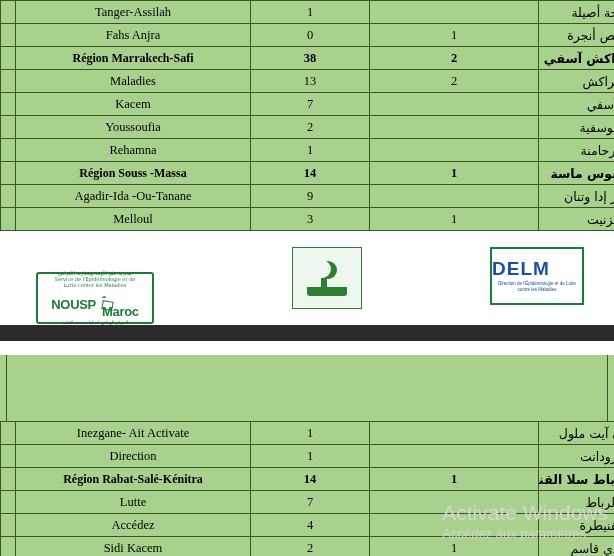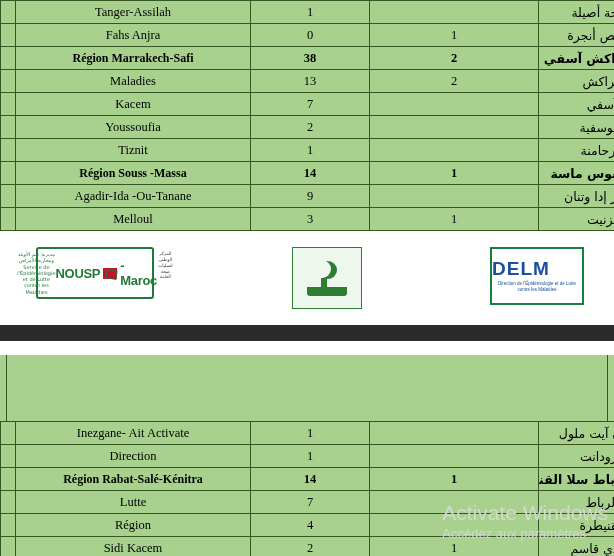--- a/index.html
+++ b/index.html
@@ -61,24 +61,25 @@
     top: 16px;
     background: #ffffff;
   }
   .logo-nousp {
     left: 36px;
     width: 118px;
     height: 52px;
     border: 2px solid #1f7a3a;
     border-radius: 3px;
     display: flex;
-    flex-direction: row;
+    flex-direction: column;
     justify-content: center;
     padding: 2px 15px;
     box-sizing: border-box;
+    margin-top: 25px;
   }
   .nousp-top {
     font-size: 5px;
     color: #1f7a3a;
     line-height: 1.25;
     text-align: center;
     direction: rtl;
     font-family: "DejaVu Sans", sans-serif;
   }
   .nousp-mid {
@@ -264,21 +265,21 @@
       </tr>
       <tr class="row">
         <td class="spacer-col"></td>
         <td class="c-name">Youssoufia</td>
         <td class="c-num1">2</td>
         <td class="c-num2"></td>
         <td class="c-ar">اليوسفية</td>
       </tr>
       <tr class="row">
         <td class="spacer-col"></td>
-        <td class="c-name">Tiznit</td>
+        <td class="c-name">Rehamna</td>
         <td class="c-num1">1</td>
         <td class="c-num2"></td>
         <td class="c-ar">الرحامنة</td>
       </tr>
       <tr class="row region">
         <td class="spacer-col"></td>
         <td class="c-name">Région Souss -Massa</td>
         <td class="c-num1">14</td>
         <td class="c-num2">1</td>
         <td class="c-ar">جهة سوس ماسة</td>
@@ -362,21 +363,21 @@
       </tr>
       <tr class="row">
         <td class="spacer-col"></td>
         <td class="c-name">Lutte</td>
         <td class="c-num1">7</td>
         <td class="c-num2"></td>
         <td class="c-ar">الرباط</td>
       </tr>
       <tr class="row">
         <td class="spacer-col"></td>
-        <td class="c-name">Région</td>
+        <td class="c-name">Accédez</td>
         <td class="c-num1">4</td>
         <td class="c-num2"></td>
         <td class="c-ar">القنيطرة</td>
       </tr>
       <tr class="row">
         <td class="spacer-col"></td>
         <td class="c-name">Sidi Kacem</td>
         <td class="c-num1">2</td>
         <td class="c-num2">1</td>
         <td class="c-ar">سيدي قاسم</td>

